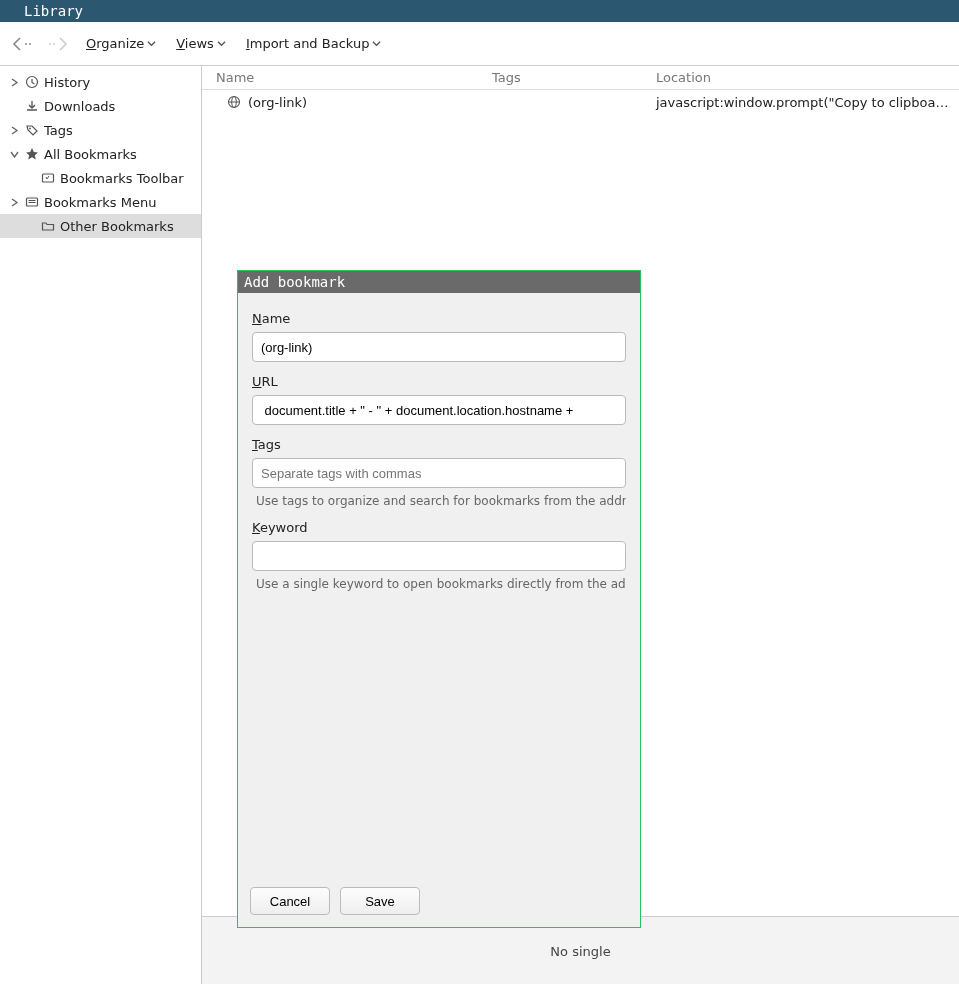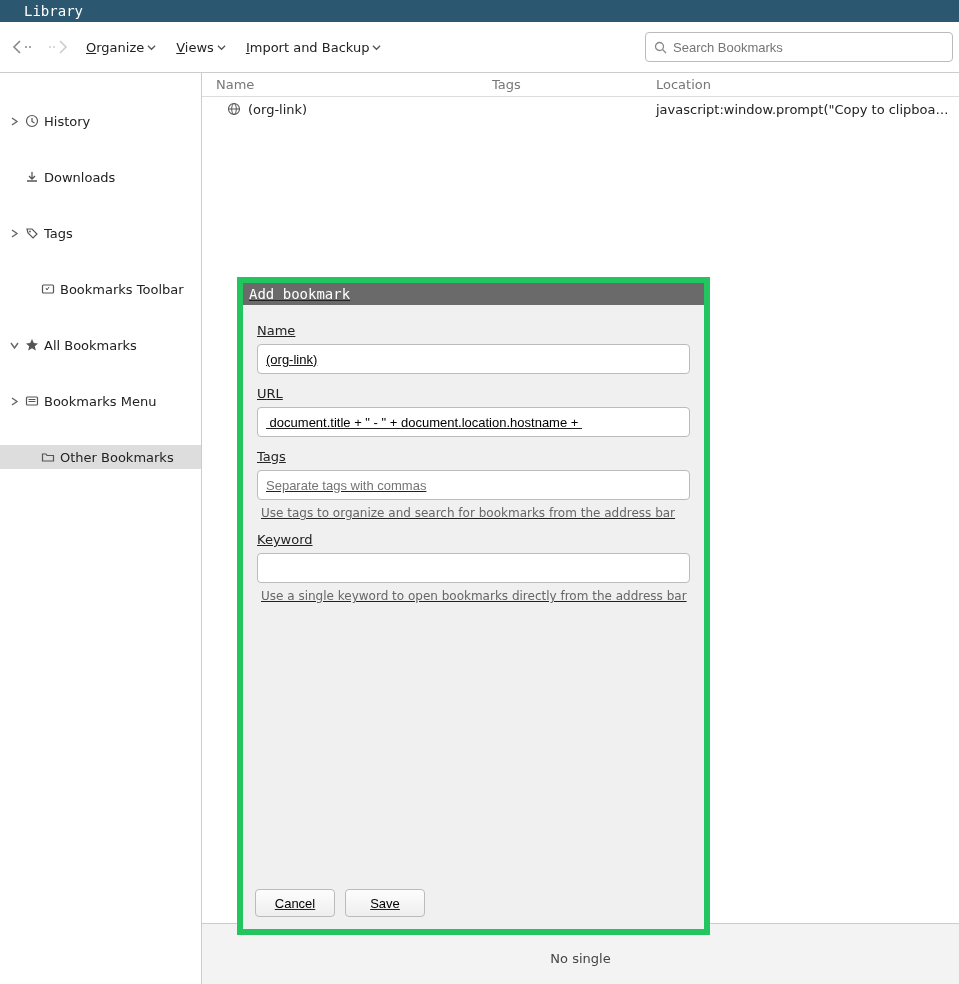--- a/index.html
+++ b/index.html
@@ -22,21 +22,21 @@
   font-size: 14px;
   padding: 3px 24px;
   height: 22px;
   line-height: 16px;
 }
 
 
 .toolbar {
   display: flex;
   align-items: center;
-  height: 51px;
+  height: 44px;
   border-bottom: 1px solid #ccc;
   padding: 0 6px;
   gap: 4px;
 }
 .nav-btn {
   width: 32px;
   height: 28px;
   display: flex;
   align-items: center;
   justify-content: center;
@@ -86,21 +86,20 @@
   padding-top: 4px;
   background: #fff;
 }
 .tree-row {
   display: flex;
   align-items: center;
   height: 24px;
   padding-left: 8px;
   gap: 4px;
   cursor: pointer;
-  margin-top: 32px;
 }
 .tree-row.depth1 { padding-left: 8px; }
 .tree-row.depth2 { padding-left: 40px; }
 .tree-row.selected { background: #ddd; }
 .twisty {
   width: 12px;
   display: flex;
   justify-content: center;
 }
 .tree-icon { width: 16px; height: 16px; display:flex; align-items:center; justify-content:center; }
@@ -142,27 +141,26 @@
   align-items: center;
   justify-content: center;
   color: #444;
 }
 
 
 .dialog {
   position: absolute;
   left: 35px;
   top: 180px;
-  width: 473px;
+  width: 404px;
   height: 658px;
   background: #f0f0f0;
-  border: 6px solid #22c55e;
+  border: 1px solid #22c55e;
   display: flex;
   flex-direction: column;
-  text-decoration: underline;
 }
 .dialog-title {
   background: #6a6a6a;
   color: #fff;
   font-family: "DejaVu Sans Mono", monospace;
   padding: 3px 6px;
   font-size: 14px;
 }
 .dialog-body {
   flex: 1;
@@ -245,27 +243,20 @@
   </div>
   <div class="menu-btn">
     <span><span class="ul">I</span>mport and Backup</span>
     <svg class="chev-down" viewBox="0 0 10 10">
         <path d="M1 3 L5 7 L9 3" fill="none" stroke="#555" stroke-width="1.4"></path>
       </svg>
   </div>
 
   <div class="spacer"></div>
 
-  <div class="search-box">
-    <svg width="13" height="13" viewBox="0 0 13 13">
-      <circle cx="5.5" cy="5.5" r="4" fill="none" stroke="#888" stroke-width="1.3"></circle>
-      <line x1="8.5" y1="8.5" x2="12" y2="12" stroke="#888" stroke-width="1.3"></line>
-    </svg>
-    <input type="text" placeholder="Search Bookmarks" style="">
-  </div>
 </div>
 
 <div class="main">
 
   <div class="sidebar">
     <div class="tree-row">
       <span class="twisty">
         <svg width="9" height="9" viewBox="0 0 9 9">
             <path d="M2 1 L7 4.5 L2 8" fill="none" stroke="#666" stroke-width="1.4"></path>
           </svg>
@@ -297,42 +288,42 @@
       </span>
       <span class="tree-icon">
         <svg width="14" height="14" viewBox="0 0 14 14">
             <path d="M2 3 L7 3 L12 8 L8 12 L3 7 Z" fill="none" stroke="#555" stroke-width="1.2"></path>
             <circle cx="5" cy="5.5" r="0.9" fill="#555"></circle>
           </svg>
       </span>
       <span>Tags</span>
     </div>
 
-    <div class="tree-row depth2">
-      <span class="tree-icon">
-        <svg width="14" height="14" viewBox="0 0 14 14">
-            <rect x="1.5" y="3" width="11" height="8" rx="1" fill="none" stroke="#555" stroke-width="1.2"></rect>
-            <path d="M5 6 L6 8 L8 5" fill="none" stroke="#555" stroke-width="1"></path>
-          </svg>
-      </span>
-      <span>Bookmarks Toolbar</span>
-    </div>
-
     <div class="tree-row">
       <span class="twisty">
         <svg width="9" height="9" viewBox="0 0 9 9">
             <path d="M1 2 L4.5 7 L8 2" fill="none" stroke="#666" stroke-width="1.4"></path>
           </svg>
       </span>
       <span class="tree-icon">
         <svg width="14" height="14" viewBox="0 0 14 14">
             <path d="M7 1 L8.8 5 L13 5.4 L9.8 8.2 L10.8 12.5 L7 10.2 L3.2 12.5 L4.2 8.2 L1 5.4 L5.2 5 Z" fill="#555"></path>
           </svg>
       </span>
       <span>All Bookmarks</span>
+    </div>
+
+    <div class="tree-row depth2">
+      <span class="tree-icon">
+        <svg width="14" height="14" viewBox="0 0 14 14">
+            <rect x="1.5" y="3" width="11" height="8" rx="1" fill="none" stroke="#555" stroke-width="1.2"></rect>
+            <path d="M5 6 L6 8 L8 5" fill="none" stroke="#555" stroke-width="1"></path>
+          </svg>
+      </span>
+      <span>Bookmarks Toolbar</span>
     </div>
 
     <div class="tree-row depth1">
       <span class="twisty">
         <svg width="9" height="9" viewBox="0 0 9 9">
             <path d="M2 1 L7 4.5 L2 8" fill="none" stroke="#666" stroke-width="1.4"></path>
           </svg>
       </span>
       <span class="tree-icon">
         <svg width="14" height="14" viewBox="0 0 14 14">

